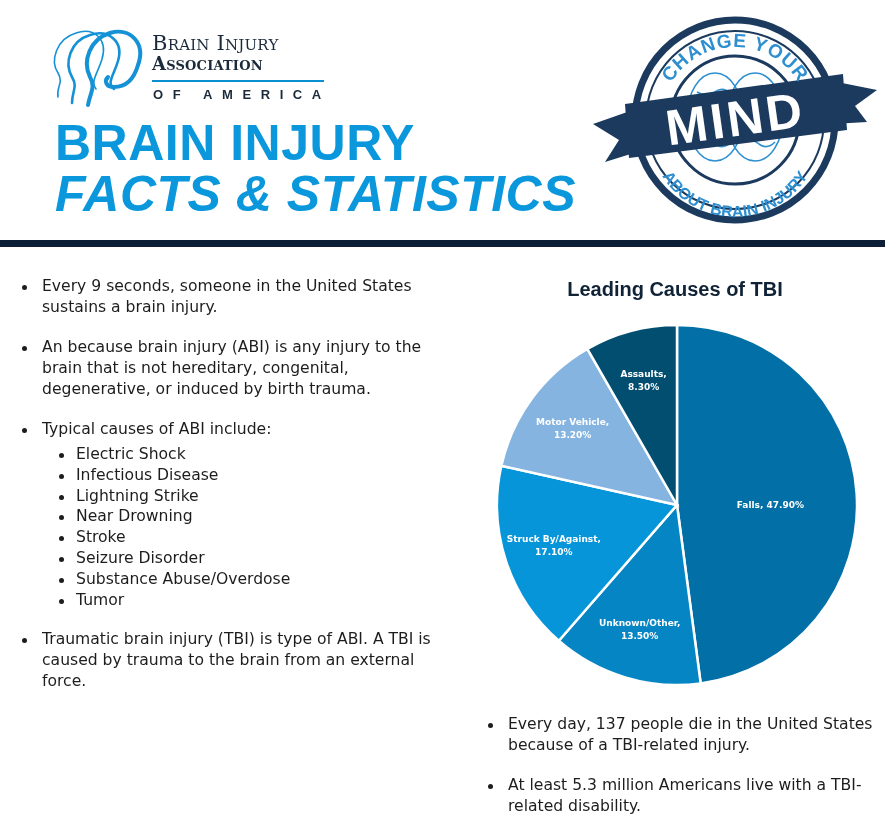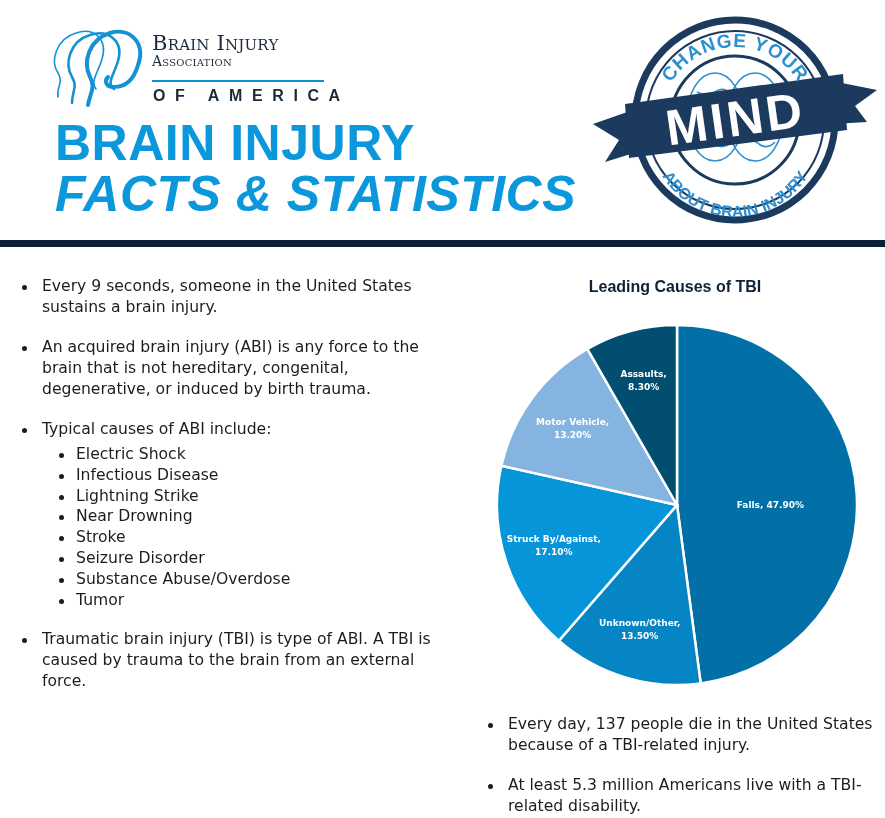--- a/index.html
+++ b/index.html
@@ -2,41 +2,41 @@
 <html><head>
 <meta charset="utf-8">
 <style>
   html,body{margin:0;padding:0;background:#ffffff;}
   body{width:885px;height:818px;position:relative;overflow:hidden;font-family:"DejaVu Sans","Liberation Sans",sans-serif;color:#1a1a1a;}
   .abs{position:absolute;}
   
   #logo-heads{left:50px;top:25px;width:100px;height:85px;}
   .logo-text{left:152px;font-family:"DejaVu Serif","Liberation Serif",serif;color:#1a2a3a;}
   #logo-line1{top:31px;font-size:21px;letter-spacing:0.2px;}
-  #logo-line2{top:53px;font-size:14px;letter-spacing:0.2px;}
+  #logo-line2{top:53px;font-size:18px;letter-spacing:0.2px;font-weight:bold;}
   #logo-rule{left:152px;top:80px;width:172px;height:2px;background:#0a8fd0;}
-  #logo-line3{left:153px;top:87px;font-family:"Liberation Sans",sans-serif;font-weight:bold;font-size:16px;letter-spacing:9.6px;color:#1a2a3a;}
+  #logo-line3{left:153px;top:87px;font-family:"Liberation Sans",sans-serif;font-weight:bold;font-size:13px;letter-spacing:9.6px;color:#1a2a3a;}
   
   .title{left:55px;font-family:"Liberation Sans",sans-serif;font-weight:bold;color:#0a97dc;font-size:50px;line-height:52px;letter-spacing:0.5px;}
   #title-l1{top:117px;}
   #title-l2{top:168px;font-style:italic;}
   
   #badge{left:585px;top:12px;width:295px;height:215px;}
   
   #divider{left:0;top:240px;width:885px;height:7px;background:#0c1f36;}
   
   ul{margin:0;padding:0;list-style:none;}
   .facts{left:20px;top:276px;width:440px;font-size:15.6px;line-height:21px;color:#1d1d1d;}
   .facts li.top{position:relative;padding-left:22px;margin-bottom:19px;}
   .facts li.top::before{content:"";position:absolute;left:2px;top:9px;width:5px;height:5px;border-radius:50%;background:#1d1d1d;}
   .sub{margin-top:4px !important;}
   .sub li{position:relative;padding-left:34px;line-height:20.8px;}
   .sub li::before{content:"";position:absolute;left:17px;top:9px;width:5px;height:5px;border-radius:50%;background:#1d1d1d;}
   
-  #chart-title{left:490px;top:278px;width:370px;text-align:center;font-family:"Liberation Sans",sans-serif;font-weight:bold;font-size:16px;color:#102236;}
+  #chart-title{left:490px;top:278px;width:370px;text-align:center;font-family:"Liberation Sans",sans-serif;font-weight:bold;font-size:20px;color:#102236;}
   #pie{left:490px;top:315px;width:380px;height:380px;}
   .slice-label{font-family:"DejaVu Sans",sans-serif;font-weight:bold;font-size:9px;fill:#ffffff;}
   
   .facts-r{left:486px;top:714px;width:395px;font-size:15.6px;line-height:21px;color:#1d1d1d;}
   .facts-r li{position:relative;padding-left:22px;margin-bottom:19px;}
   .facts-r li::before{content:"";position:absolute;left:2px;top:9px;width:5px;height:5px;border-radius:50%;background:#1d1d1d;}
 </style>
 </head>
 <body>
 
@@ -77,21 +77,21 @@
   </text>
   <text font-family="Liberation Sans, sans-serif" font-weight="bold" font-size="16" fill="#2d8fd0">
     <textPath href="#arcBot" startOffset="50%" text-anchor="middle">ABOUT BRAIN INJURY</textPath>
   </text>
 </svg>
 
 <div id="divider" class="abs"></div>
 
 <ul class="abs facts">
   <li class="top">Every 9 seconds, someone in the United States sustains a brain injury.</li>
-  <li class="top">An acquired brain injury (ABI) is any force to the brain that is not hereditary, congenital, degenerative, or induced by birth trauma.</li>
+  <li class="top">An because brain injury (ABI) is any injury to the brain that is not hereditary, congenital, degenerative, or induced by birth trauma.</li>
   <li class="top">
     <span>Typical causes of ABI include:</span>
     <ul class="sub">
       <li>Electric Shock</li>
       <li>Infectious Disease</li>
       <li>Lightning Strike</li>
       <li>Near Drowning</li>
       <li>Stroke</li>
       <li>Seizure Disorder</li>
       <li>Substance Abuse/Overdose</li>

